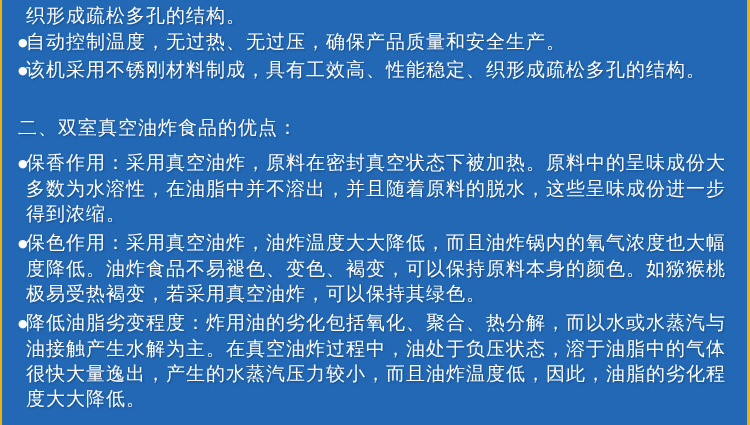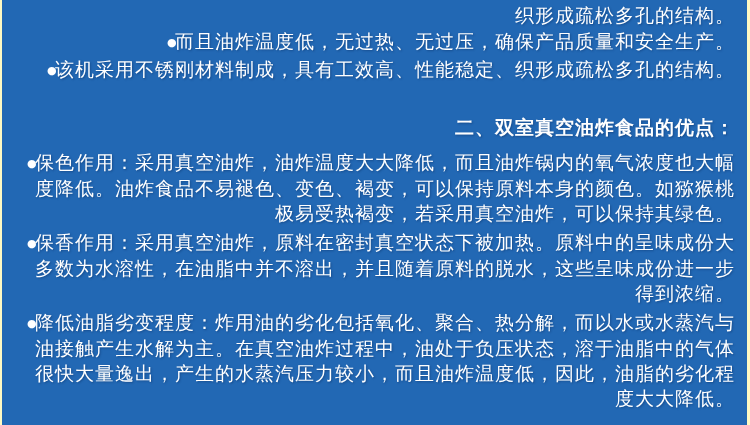--- a/index.html
+++ b/index.html
@@ -5,23 +5,22 @@
   html, body { margin: 0; padding: 0; }
   body {
     width: 750px; height: 425px;
     background: #ffffff;
     font-family: "DejaVu Sans", "Liberation Sans", sans-serif;
     overflow: hidden;
   }
   .canvas {
     position: relative;
     width: 750px; height: 425px;
-    background: #fef9c3;
+    background: #eab308;
     overflow: hidden;
-    text-align: right;
   }
   .page {
     position: absolute;
     top: 0; bottom: 0; left: 2px; right: 3px;
     background: #2268b4;
     overflow: hidden;
   }
   .content {
     padding: 2px 12px 0 16px;
     color: #ffffff;
@@ -42,49 +41,49 @@
     font-size: 11px;
     letter-spacing: 0;
     vertical-align: 2px;
     text-indent: 0;
     text-shadow: none;
   }
   .section-heading {
     margin-top: 30px;
     margin-bottom: 10px;
     line-height: 26px;
-    font-weight: bold;
+    font-weight: normal;
     font-size: 19px;
   }
   .advantages p {
     line-height: 25px;
     margin-bottom: 4px;
   }
 </style>
 </head>
 <body>
 
 <div class="canvas">
   <div class="page">
     <div class="content">
 
       <div class="intro">
         <p class="cont-line">织形成疏松多孔的结构。</p>
 
-        <p class="bullet-item"><span class="bullet">●</span><span>而且油炸温度低，无过热、无过压，确保产品质量和安全生产。</span></p>
+        <p class="bullet-item"><span class="bullet">●</span><span>自动控制温度，无过热、无过压，确保产品质量和安全生产。</span></p>
 
         <p class="bullet-item"><span class="bullet">●</span><span>该机采用不锈刚材料制成，具有工效高、性能稳定、织形成疏松多孔的结构。</span></p>
       </div>
 
       <p class="section-heading">二、双室真空油炸食品的优点：</p>
 
       <div class="advantages">
+        <p class="bullet-item"><span class="bullet">●</span><span>保香作用：采用真空油炸，原料在密封真空状态下被加热。原料中的呈味成份大多数为水溶性，在油脂中并不溶出，并且随着原料的脱水，这些呈味成份进一步得到浓缩。</span></p>
+
         <p class="bullet-item"><span class="bullet">●</span><span>保色作用：采用真空油炸，油炸温度大大降低，而且油炸锅内的氧气浓度也大幅度降低。油炸食品不易褪色、变色、褐变，可以保持原料本身的颜色。如猕猴桃极易受热褐变，若采用真空油炸，可以保持其绿色。</span></p>
-
-        <p class="bullet-item"><span class="bullet">●</span><span>保香作用：采用真空油炸，原料在密封真空状态下被加热。原料中的呈味成份大多数为水溶性，在油脂中并不溶出，并且随着原料的脱水，这些呈味成份进一步得到浓缩。</span></p>
 
 
         <p class="bullet-item"><span class="bullet">●</span><span>降低油脂劣变程度：炸用油的劣化包括氧化、聚合、热分解，而以水或水蒸汽与油接触产生水解为主。在真空油炸过程中，油处于负压状态，溶于油脂中的气体很快大量逸出，产生的水蒸汽压力较小，而且油炸温度低，因此，油脂的劣化程度大大降低。</span></p>
       </div>
 
     </div>
   </div>
 </div>
 
 </body></html>

